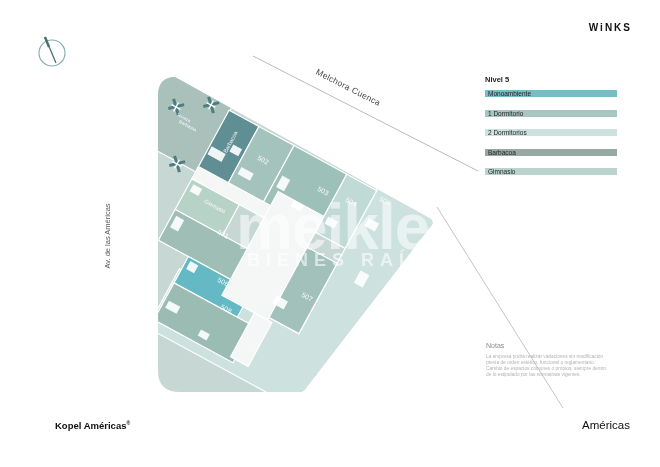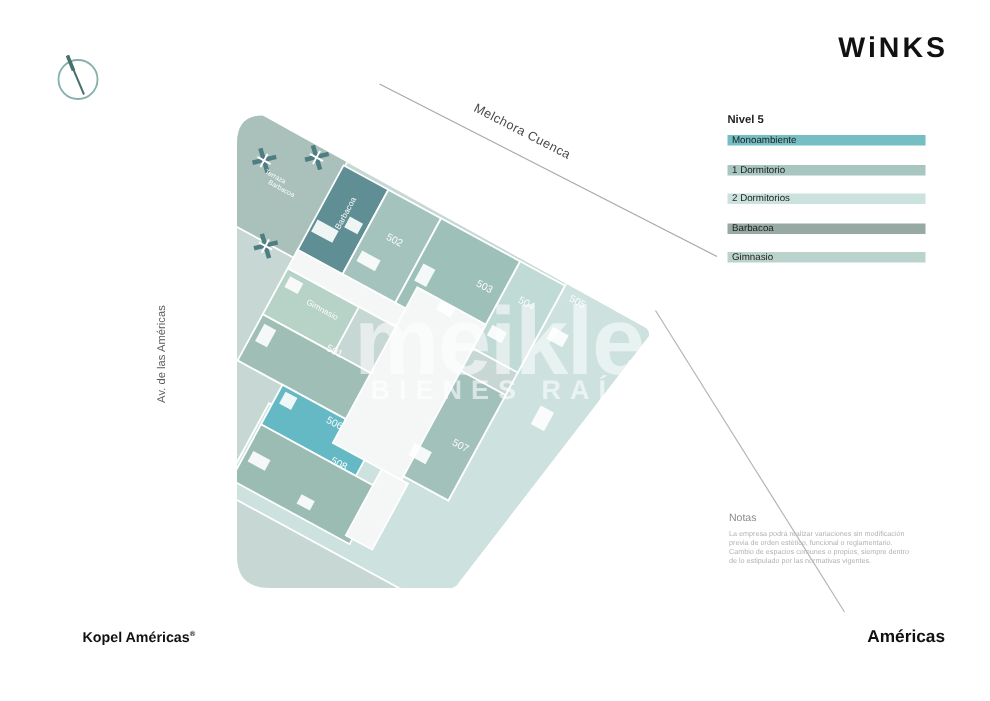--- a/index.html
+++ b/index.html
@@ -2,25 +2,25 @@
 <html><head>
 <meta charset="utf-8">
 <style>
   html,body{margin:0;padding:0;background:#ffffff;}
   .canvas{
     position:relative;width:660px;height:467px;background:#ffffff;overflow:hidden;
     font-family:"Liberation Sans", sans-serif;
   }
   svg{position:absolute;left:0;top:0;}
   
-  .logo{position:absolute;top:22px;right:28px;font-size:19px;font-weight:bold;
+  .logo{position:absolute;top:22px;right:28px;font-size:10px;font-weight:bold;
         letter-spacing:2px;color:#111;}
   .dev{position:absolute;left:55px;top:420px;font-size:9.5px;font-weight:bold;color:#111;}
   .dev sup{font-size:5px;}
-  .project{position:absolute;right:30px;top:419px;font-size:11.5px;font-weight:bold;color:#111;}
+  .project{position:absolute;right:30px;top:419px;font-size:11.5px;font-weight:normal;color:#111;}
   
   .legend-title{position:absolute;left:485px;top:75px;font-size:7.5px;font-weight:bold;color:#222;}
   .legend{position:absolute;left:485px;top:90px;}
   .legend-row{width:132px;height:7px;margin-bottom:12.5px;font-size:6.5px;line-height:7.2px;
               padding-left:3px;box-sizing:border-box;color:#1f1f1f;white-space:nowrap;}
   
   .notes-title{position:absolute;left:486px;top:342px;font-size:7px;color:#8a8a8a;}
   .notes-body{position:absolute;left:486px;top:354px;font-size:4.8px;line-height:6px;
               color:#b3b3b3;white-space:nowrap;}
   

